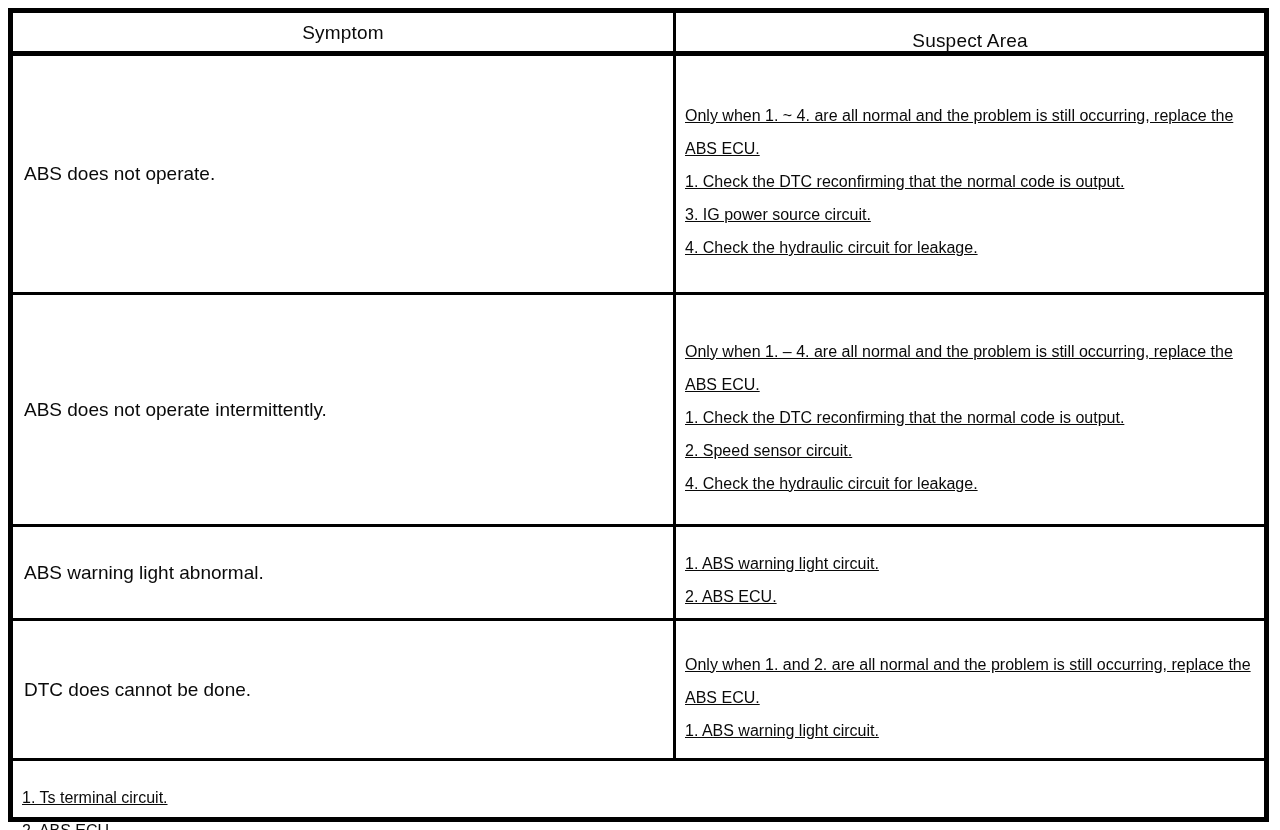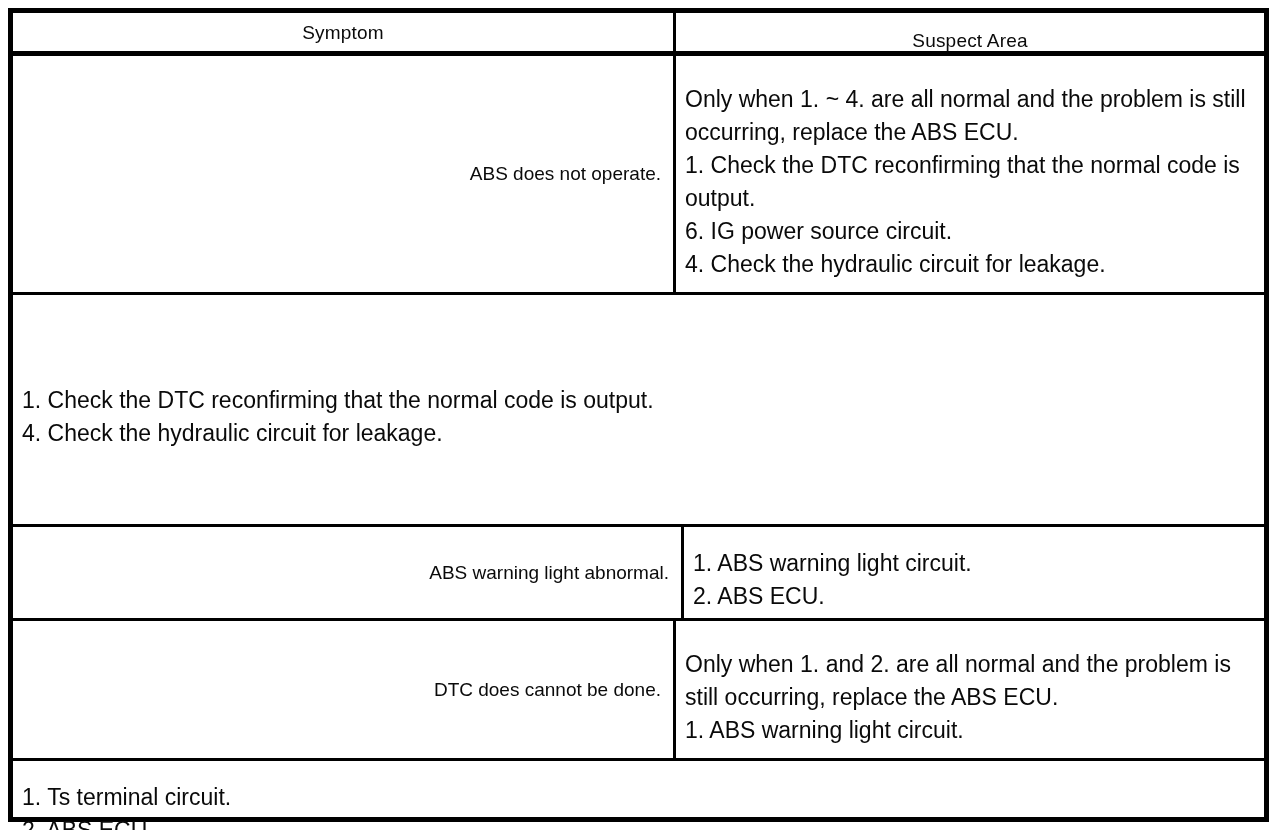--- a/index.html
+++ b/index.html
@@ -40,21 +40,20 @@
   .row + .row {
     border-top: 3px solid #000000;
   }
   .header-row {
     height: 40px;
     flex: 0 0 auto;
     border-bottom: 2px solid #000000;
   }
   .cell {
     box-sizing: border-box;
-    justify-content: flex-end;
   }
   .cell.left {
     width: 663px;
     flex: 0 0 auto;
     border-right: 3px solid #000000;
   }
   .cell.right {
     flex: 1 1 auto;
     margin-top: 15px;
   }
@@ -71,28 +70,29 @@
     align-items: center;
     padding: 6px 12px 6px 11px;
     font-size: 19px;
     line-height: 26px;
   }
   .suspect-cell {
     display: flex;
     flex-direction: column;
     justify-content: center;
     padding: 5px 8px 5px 9px;
-    font-size: 23px;
+    font-size: 16px;
+    text-decoration: underline;
   }
   .cell-line {
     line-height: 33px;
   }
   .row-0 { min-height: 239px; flex: 0 0 auto; }
   .row-1 { min-height: 232px; flex: 0 0 auto; }
-  .row-2 { min-height: 71px;  flex: 0 0 auto; padding-left: 8px; }
+  .row-2 { min-height: 71px;  flex: 0 0 auto; }
   .row-3 { min-height: 140px; flex: 0 0 auto; }
   .row-4 { flex: 1 1 auto; }
 </style>
 </head>
 <body>
 
 <div class="page">
   <div class="tbl">
 
     <div class="row header-row">
@@ -100,28 +100,33 @@
       <div class="cell right header-cell">Suspect Area</div>
     </div>
 
     <div class="row row-0">
       <div class="cell left symptom-cell">
         <span>ABS does not operate.</span>
       </div>
       <div class="cell right suspect-cell">
           <div class="cell-line">Only when 1. ~ 4. are all normal and the problem is still occurring, replace the ABS ECU.</div>
           <div class="cell-line">1. Check the DTC reconfirming that the normal code is output.</div>
-          <div class="cell-line">6. IG power source circuit.</div>
+          <div class="cell-line">3. IG power source circuit.</div>
           <div class="cell-line">4. Check the hydraulic circuit for leakage.</div>
         </div>
     </div>
 
     <div class="row row-1">
+      <div class="cell left symptom-cell">
+        <span>ABS does not operate intermittently.</span>
+      </div>
       <div class="cell right suspect-cell">
+          <div class="cell-line">Only when 1. – 4. are all normal and the problem is still occurring, replace the ABS ECU.</div>
           <div class="cell-line">1. Check the DTC reconfirming that the normal code is output.</div>
+          <div class="cell-line">2. Speed sensor circuit.</div>
           <div class="cell-line">4. Check the hydraulic circuit for leakage.</div>
         </div>
     </div>
 
     <div class="row row-2">
       <div class="cell left symptom-cell">
         <span>ABS warning light abnormal.</span>
       </div>
       <div class="cell right suspect-cell">
           <div class="cell-line">1. ABS warning light circuit.</div>

